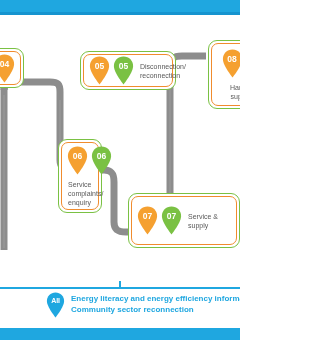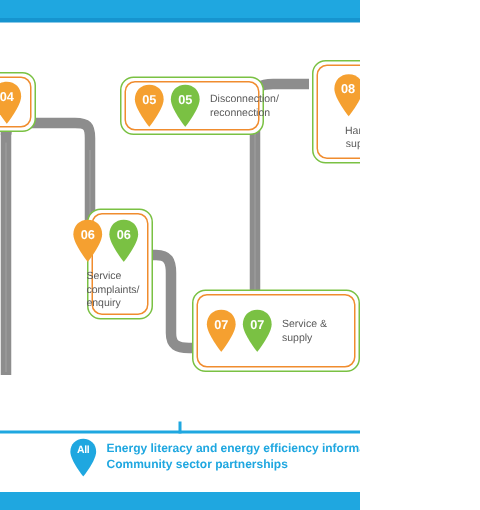--- a/index.html
+++ b/index.html
@@ -72,21 +72,21 @@
     border-radius:7px;
     background:#ffffff;
   }
   .card-body{
     position:absolute;inset:0;
     display:flex;align-items:center;
     padding:0 5px;
     box-sizing:border-box;
   }
   .card-body.stacked{
-    flex-direction:column;align-items:flex-end;justify-content:center;
+    flex-direction:column;align-items:flex-start;justify-content:center;
     padding:4px 5px;
   }
   .pins{display:flex;gap:3px;flex:0 0 auto;}
   .bigpin{position:relative;width:21px;height:29px;flex:0 0 auto;}
   .bigpin svg{display:block;width:21px;height:29px;}
   .bigpin .pin-label{
     position:absolute;left:0;top:4px;width:21px;text-align:center;
     color:#ffffff;font-size:8.5px;font-weight:bold;line-height:12px;
   }
   .card-text{
@@ -255,19 +255,19 @@
 
   <div class="footer-wrap">
     <div class="pin">
       <svg viewBox="0 0 19 26">
           <path d="M9.5 0.5C4.5 0.5 0.9 4.2 0.9 9.1c0 5.9 8.6 16.5 8.6 16.5s8.6-10.6 8.6-16.5C18.1 4.2 14.5 0.5 9.5 0.5z" fill="#1fa7e0"></path>
         </svg>
       <span class="pin-label">All</span>
     </div>
     <div class="footer-lines">
       <div>Energy literacy and energy efficiency informati</div>
-      <div>Community sector partnerships</div>
+      <div>Community sector reconnection</div>
     </div>
   </div>
 
   <div class="band band-bottom"></div>
 
 </div>
 
 </body></html>

